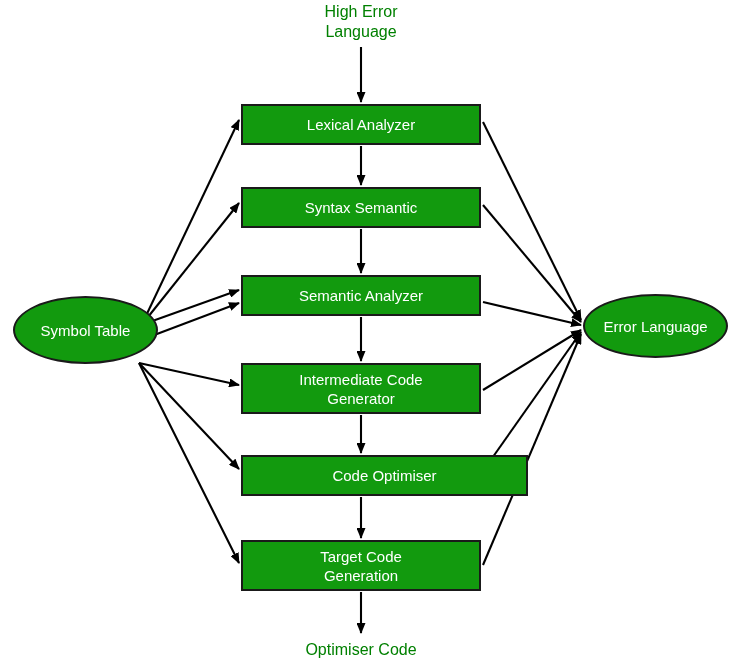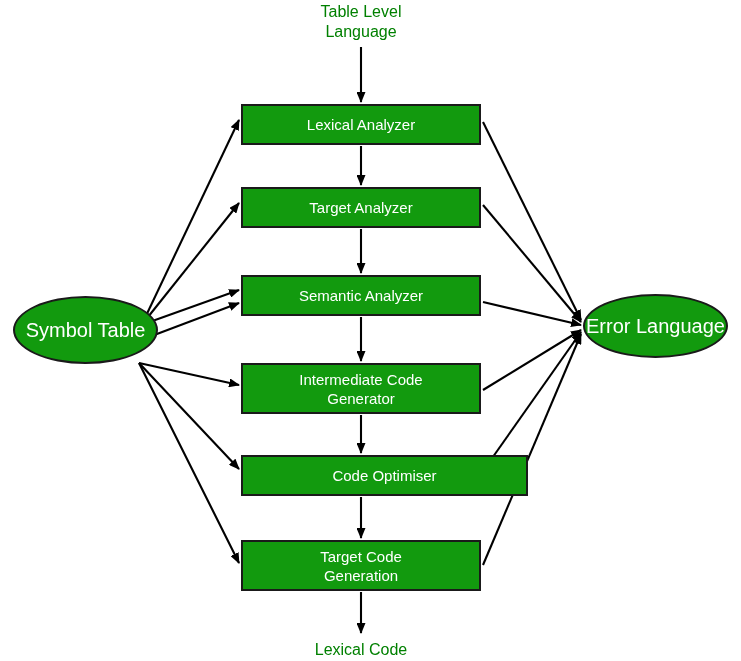--- a/index.html
+++ b/index.html
@@ -52,21 +52,21 @@
     white-space: pre-line;
     z-index: 2;
   }
   .store-ellipse {
     position: absolute;
     box-sizing: border-box;
     background: #129a0e;
     border: 2px solid #1a1a1a;
     border-radius: 50%;
     color: #ffffff;
-    font-size: 20px;
+    font-size: 15px;
     font-family: "Liberation Sans", sans-serif;
     display: flex;
     align-items: center;
     justify-content: center;
     text-align: center;
     z-index: 2;
   }
 </style>
 </head>
 <body>
@@ -103,28 +103,28 @@
     <g stroke="#000000" stroke-width="2.1" fill="none" marker-end="url(#arrow)">
       <line x1="483" y1="122" x2="581" y2="320"></line>
       <line x1="483" y1="205" x2="581" y2="322"></line>
       <line x1="483" y1="302" x2="581" y2="325"></line>
       <line x1="483" y1="390" x2="581" y2="330"></line>
       <line x1="483" y1="471" x2="581" y2="332"></line>
       <line x1="483" y1="565" x2="581" y2="334"></line>
     </g>
   </svg>
 
-  <div class="io-label" style="left:271px; top:2px; width:180px;">Table Level
+  <div class="io-label" style="left:271px; top:2px; width:180px;">High Error
 Language</div>
 
-  <div class="io-label" style="left:271px; top:640px; width:180px;">Lexical Code</div>
+  <div class="io-label" style="left:271px; top:640px; width:180px;">Optimiser Code</div>
 
   <div class="phase-box" style="left:241px; top:104px; width:240px; height:41px;">Lexical Analyzer</div>
 
-  <div class="phase-box" style="left:241px; top:187px; width:240px; height:41px;">Target Analyzer</div>
+  <div class="phase-box" style="left:241px; top:187px; width:240px; height:41px;">Syntax Semantic</div>
 
   <div class="phase-box" style="left:241px; top:363px; width:240px; height:51px;">Intermediate Code
 Generator</div>
 
   <div class="phase-box" style="left:241px; top:275px; width:240px; height:41px;">Semantic Analyzer</div>
 
   <div class="phase-box" style="left:241px; top:455px; width:287px; height:41px;">Code Optimiser</div>
 
   <div class="phase-box" style="left:241px; top:540px; width:240px; height:51px;text-align:center;">Target Code
 Generation</div>

